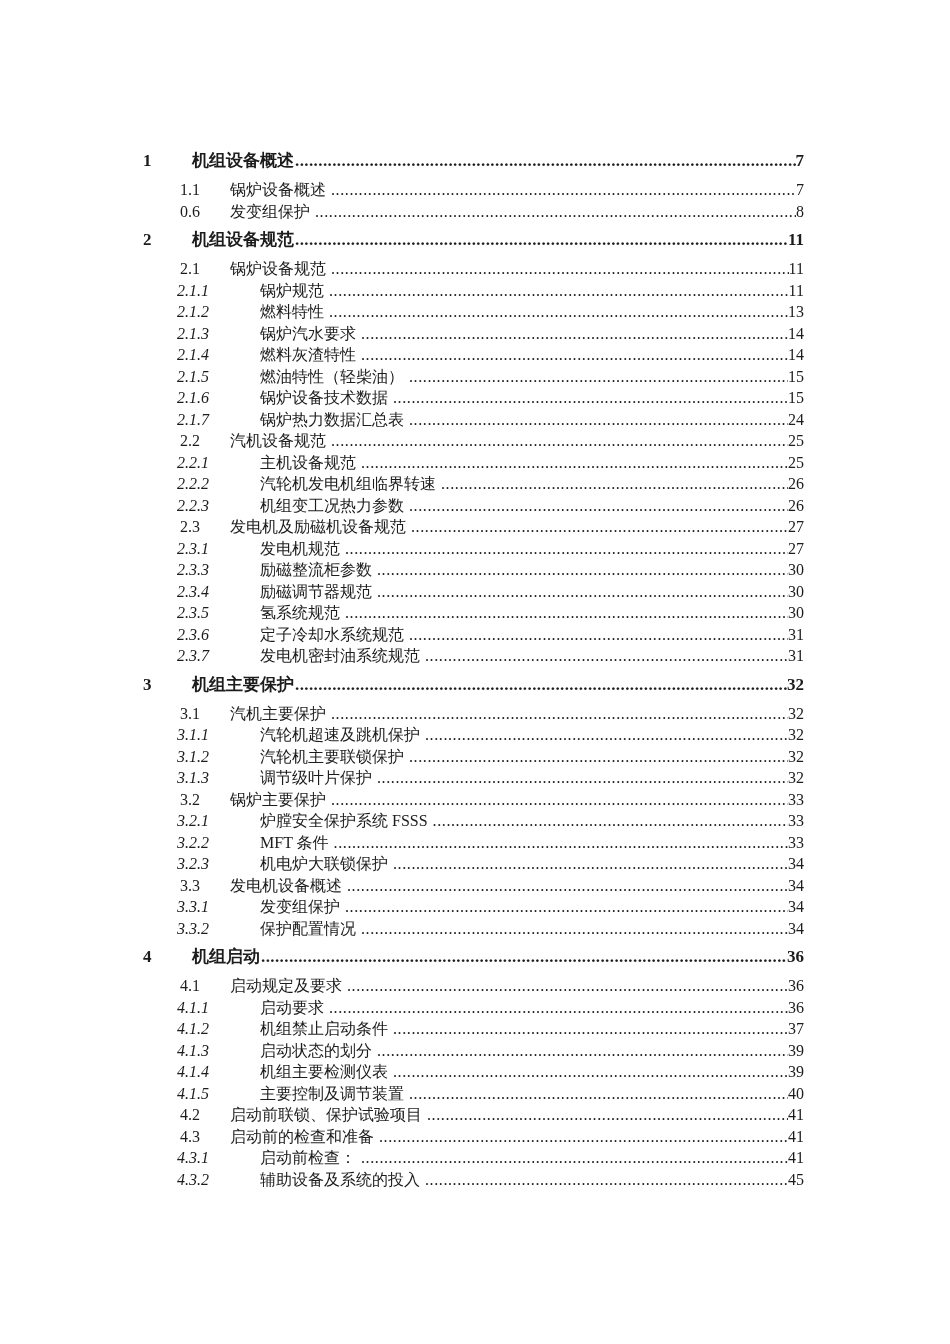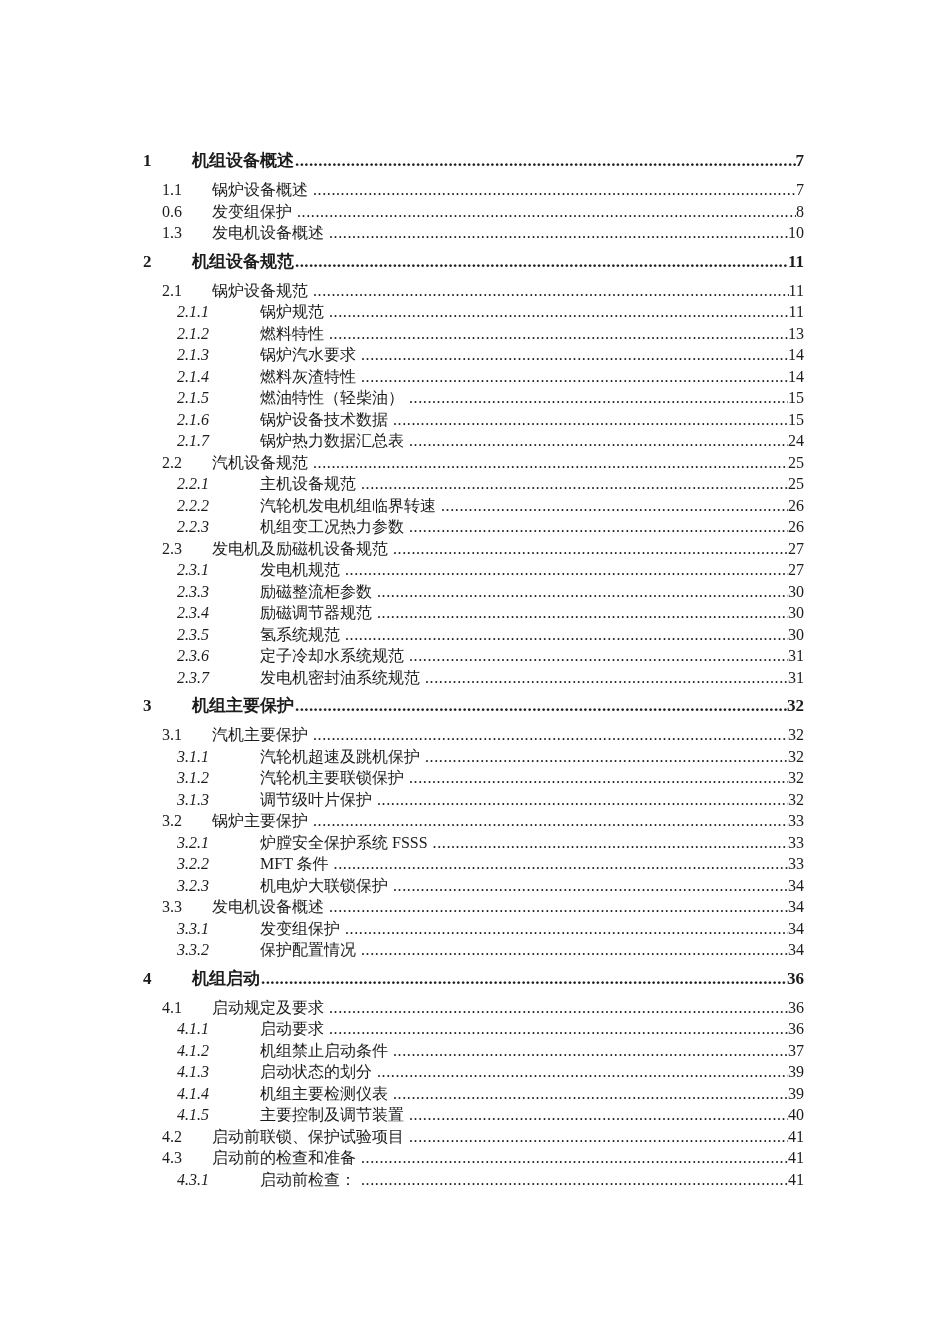--- a/index.html
+++ b/index.html
@@ -50,21 +50,21 @@
     font-weight: bold;
     font-size: 17px;
     line-height: 22px;
     margin: 7px 0;
   }
   .lvl1 .num { width: 49px; }
   .lvl1 .leader { padding-left: 1px; }
   .lvl1 .leader::after { letter-spacing: 0.4px; }
   
   .lvl2 { padding-left: 19px; }
-  .lvl2 .num { width: 50px; }
+  .lvl2 .num { width: 50px; margin-left: 18px; }
   .lvl2 .leader { padding-left: 5px; }
   
   .lvl3 { padding-left: 34px; }
   .lvl3 .num { width: 83px; font-style: italic; }
   .lvl3 .leader { padding-left: 5px; }
 </style>
 </head>
 <body>
 
 <div class="page">
@@ -80,26 +80,20 @@
     <span class="title">锅炉设备概述</span>
     <span class="leader"></span>
     <span class="pageno">7</span>
   </div>
       <div class="toc-row lvl2">
     <span class="num">0.6</span>
     <span class="title">发变组保护</span>
     <span class="leader"></span>
     <span class="pageno">8</span>
   </div>
-      <div class="toc-row lvl2">
-    <span class="num">1.3</span>
-    <span class="title">发电机设备概述</span>
-    <span class="leader"></span>
-    <span class="pageno">10</span>
-  </div>
       <div class="toc-row lvl1">
     <span class="num">2</span>
     <span class="title">机组设备规范</span>
     <span class="leader"></span>
     <span class="pageno">11</span>
   </div>
       <div class="toc-row lvl2">
     <span class="num">2.1</span>
     <span class="title">锅炉设备规范</span>
     <span class="leader"></span>
@@ -337,15 +331,21 @@
     <span class="num">4.3</span>
     <span class="title">启动前的检查和准备</span>
     <span class="leader"></span>
     <span class="pageno">41</span>
   </div>
       <div class="toc-row lvl3">
     <span class="num">4.3.1</span>
     <span class="title">启动前检查：</span>
     <span class="leader"></span>
     <span class="pageno">41</span>
+  </div>
+      <div class="toc-row lvl3">
+    <span class="num">4.3.2</span>
+    <span class="title">辅助设备及系统的投入</span>
+    <span class="leader"></span>
+    <span class="pageno">45</span>
   </div>
     </div>
 </div>
 
 </body></html>

